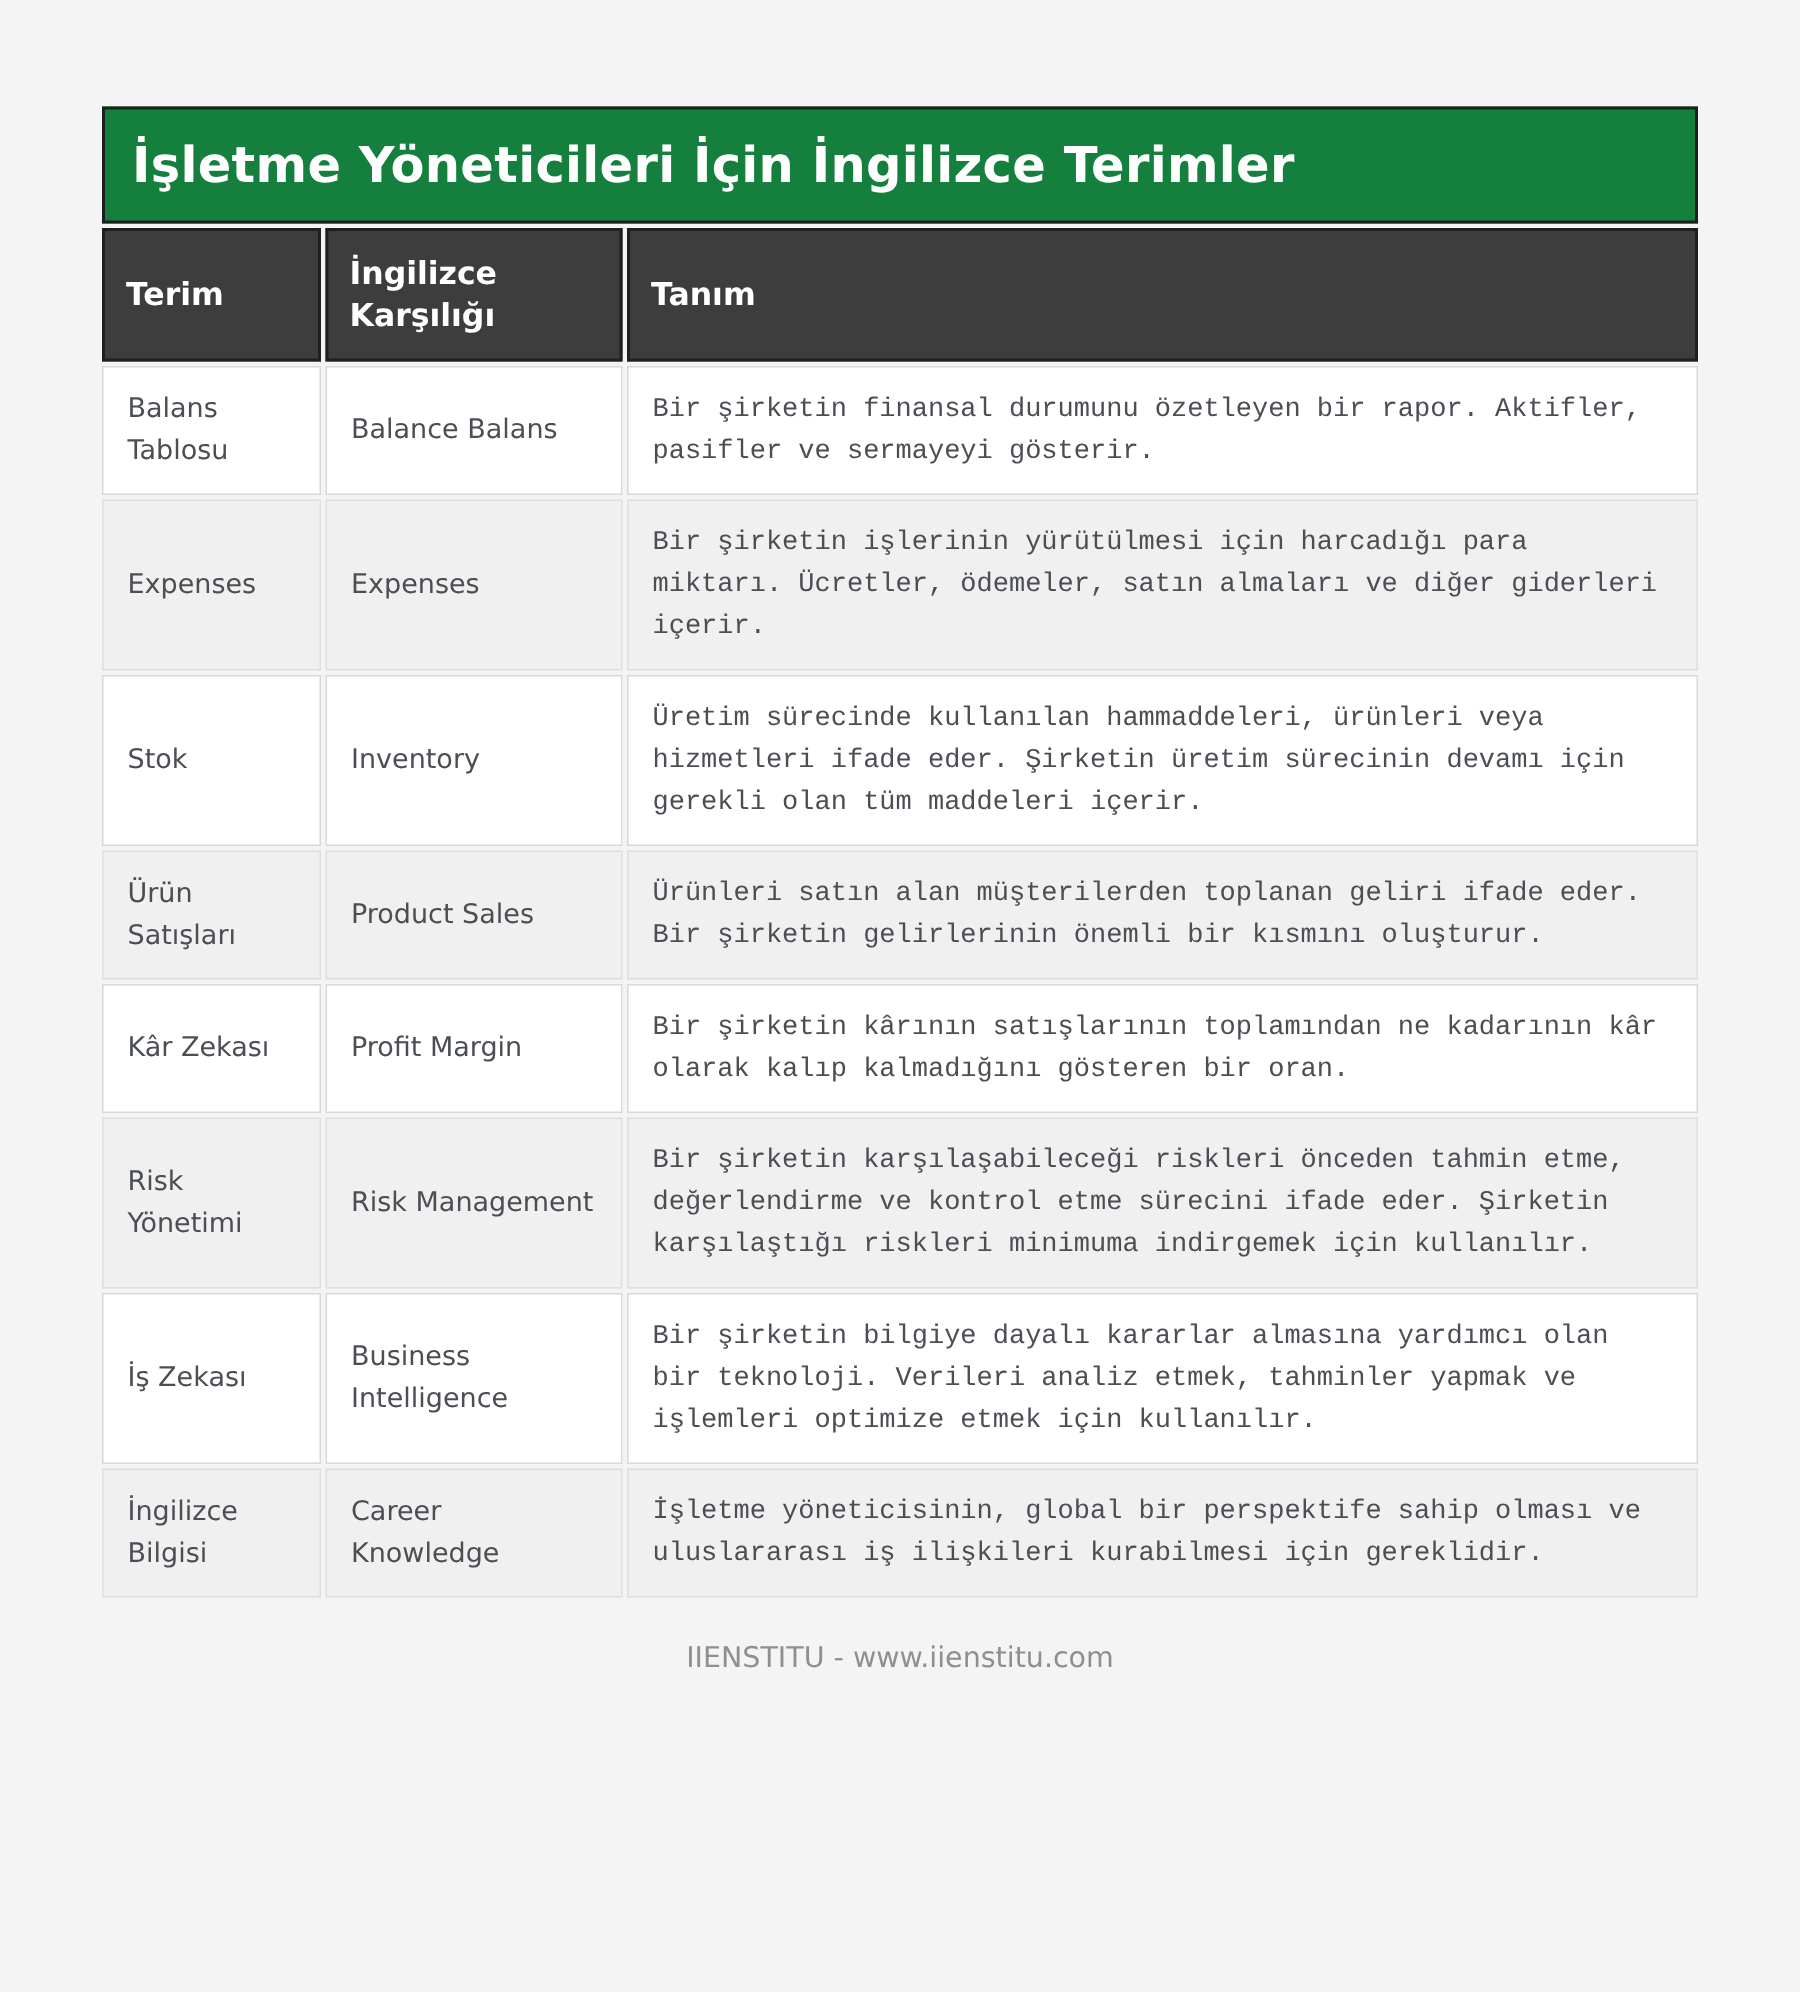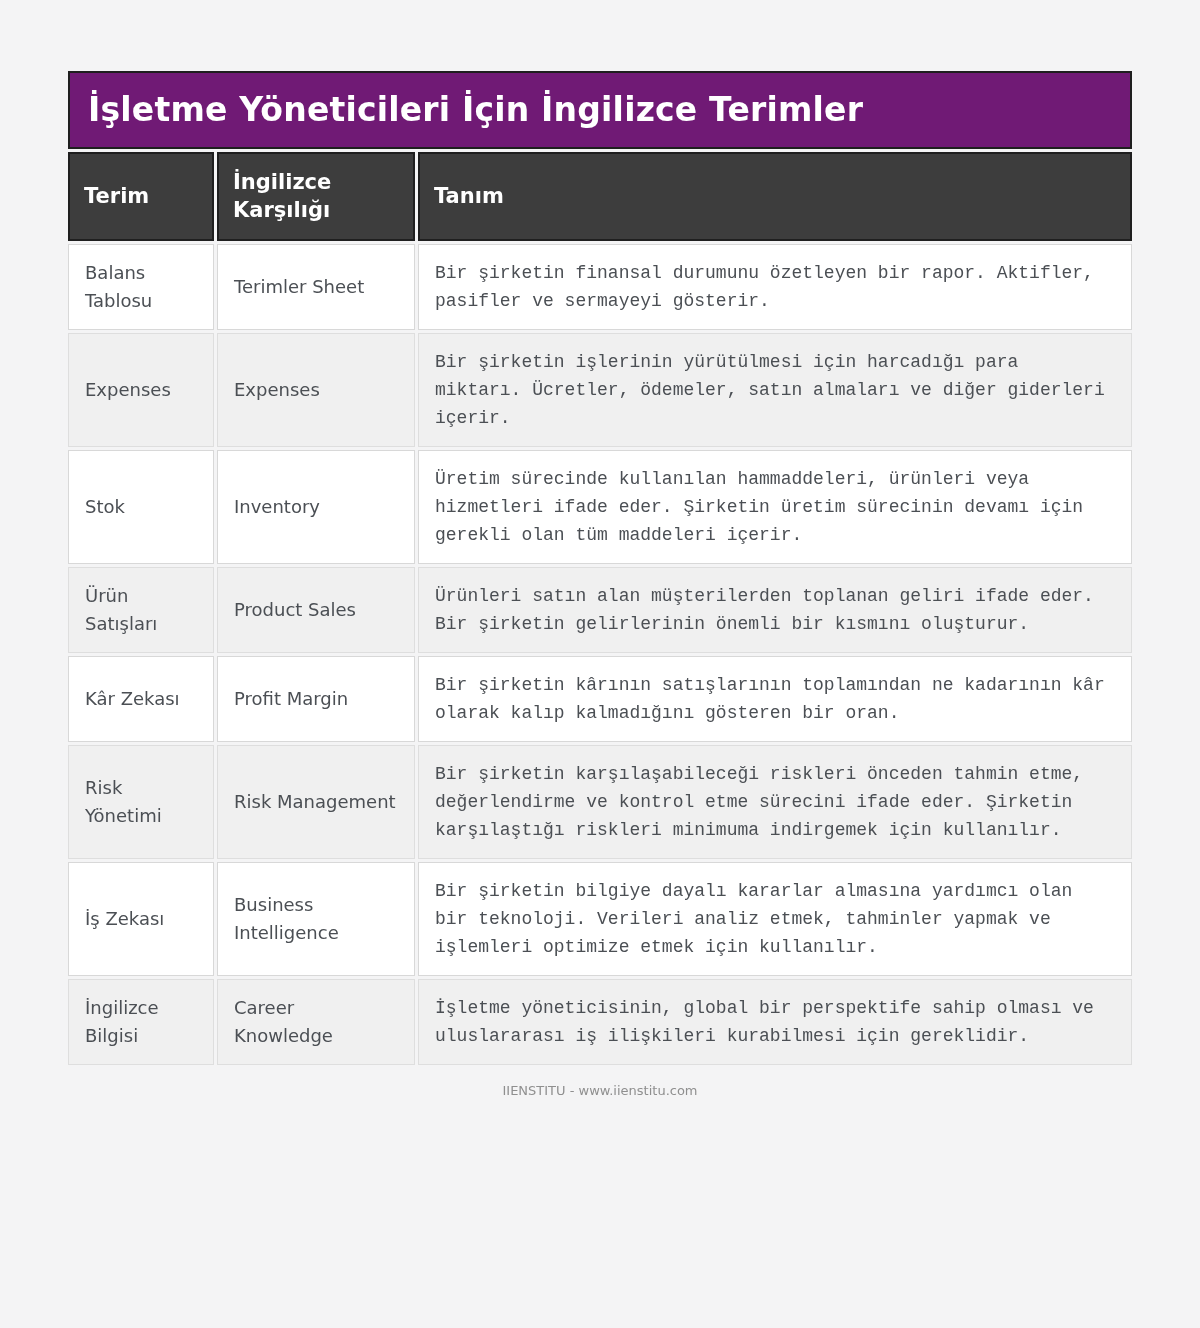--- a/index.html
+++ b/index.html
@@ -25,21 +25,21 @@
     border-spacing: 3px;
     margin-left: -3px; 
     width: 1070px;
   }
   col.c-term    { width: 146px; }
   col.c-english { width: 198px; }
   col.c-def     { width: auto;  }
 
   
   td.title-cell {
-    background: #701a75;
+    background: #15803d;
     border: 2px solid #1f1f1f;
     color: #ffffff;
     font-size: 33px;
     font-weight: bold;
     padding: 17px 18px 18px 18px;
     letter-spacing: 0.2px;
   }
 
   
   th.head-cell {
@@ -65,22 +65,22 @@
     padding: 14px 16px;
   }
   tbody tr:nth-child(even) td.body-cell {
     background: #f0f0f0;
     border-color: #dedede;
   }
   td.def-cell { padding-right: 24px; font-family: Liberation Mono, monospace; }
 
   .footer {
     text-align: center;
-    margin-top: 15px;
-    font-size: 13px;
+    margin-top: 26px;
+    font-size: 19px;
     color: #8f8f8f;
   }
 </style>
 </head>
 <body>
 
 <div class="table-wrap">
   <table class="terms-table">
     <colgroup>
       <col class="c-term">
@@ -93,21 +93,21 @@
       </tr>
       <tr>
         <th class="head-cell">Terim</th>
         <th class="head-cell">İngilizce Karşılığı</th>
         <th class="head-cell">Tanım</th>
       </tr>
     </thead>
     <tbody>
       <tr>
         <td class="body-cell">Balans Tablosu</td>
-        <td class="body-cell">Terimler Sheet</td>
+        <td class="body-cell">Balance Balans</td>
         <td class="body-cell def-cell">Bir şirketin finansal durumunu özetleyen bir rapor. Aktifler, pasifler ve sermayeyi gösterir.</td>
       </tr>
       <tr>
         <td class="body-cell">Expenses</td>
         <td class="body-cell">Expenses</td>
         <td class="body-cell def-cell">Bir şirketin işlerinin yürütülmesi için harcadığı para miktarı. Ücretler, ödemeler, satın almaları ve diğer giderleri içerir.</td>
       </tr>
       <tr>
         <td class="body-cell">Stok</td>
         <td class="body-cell">Inventory</td>

